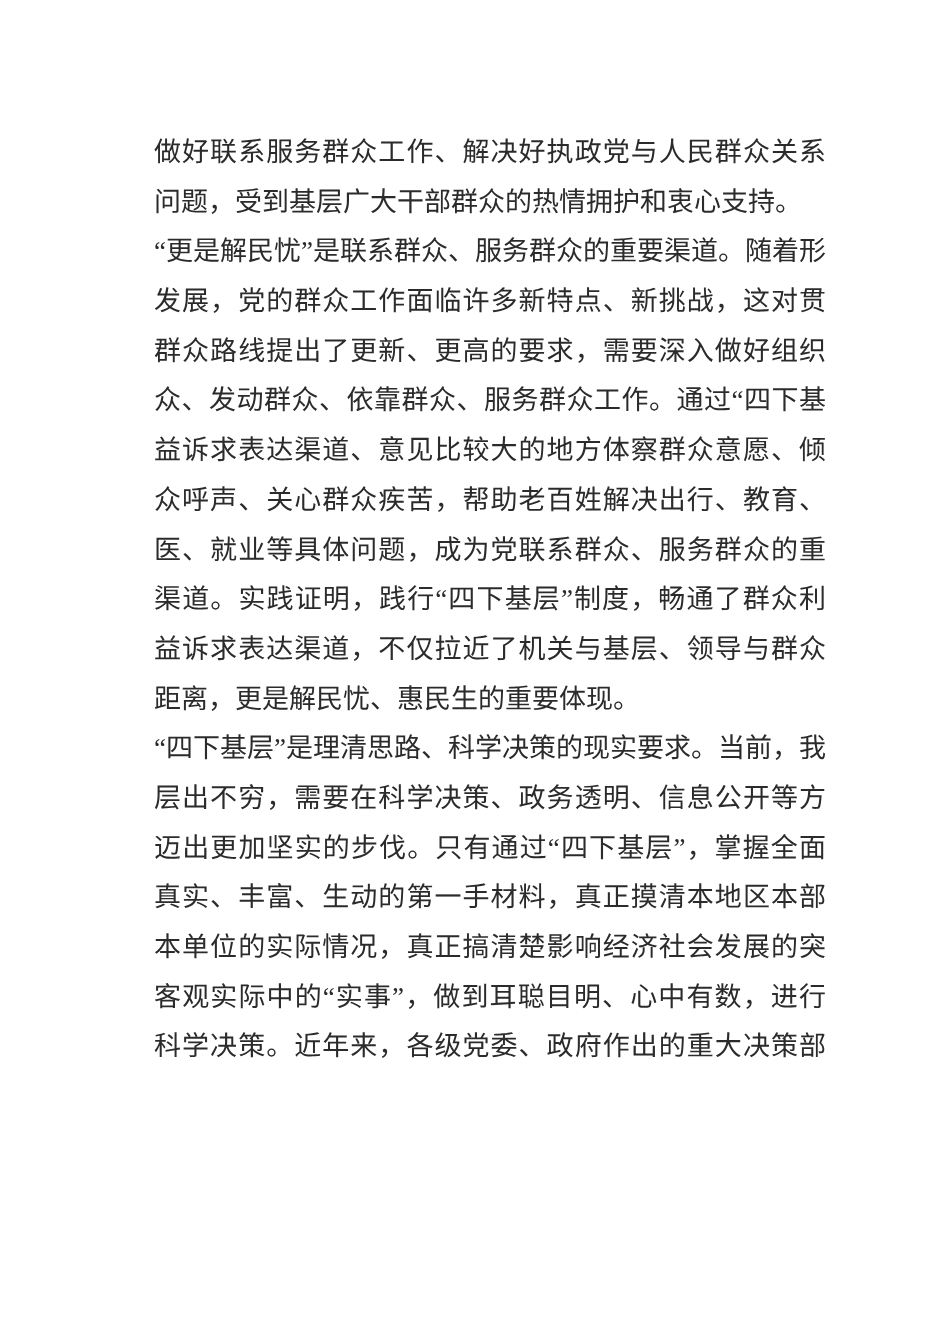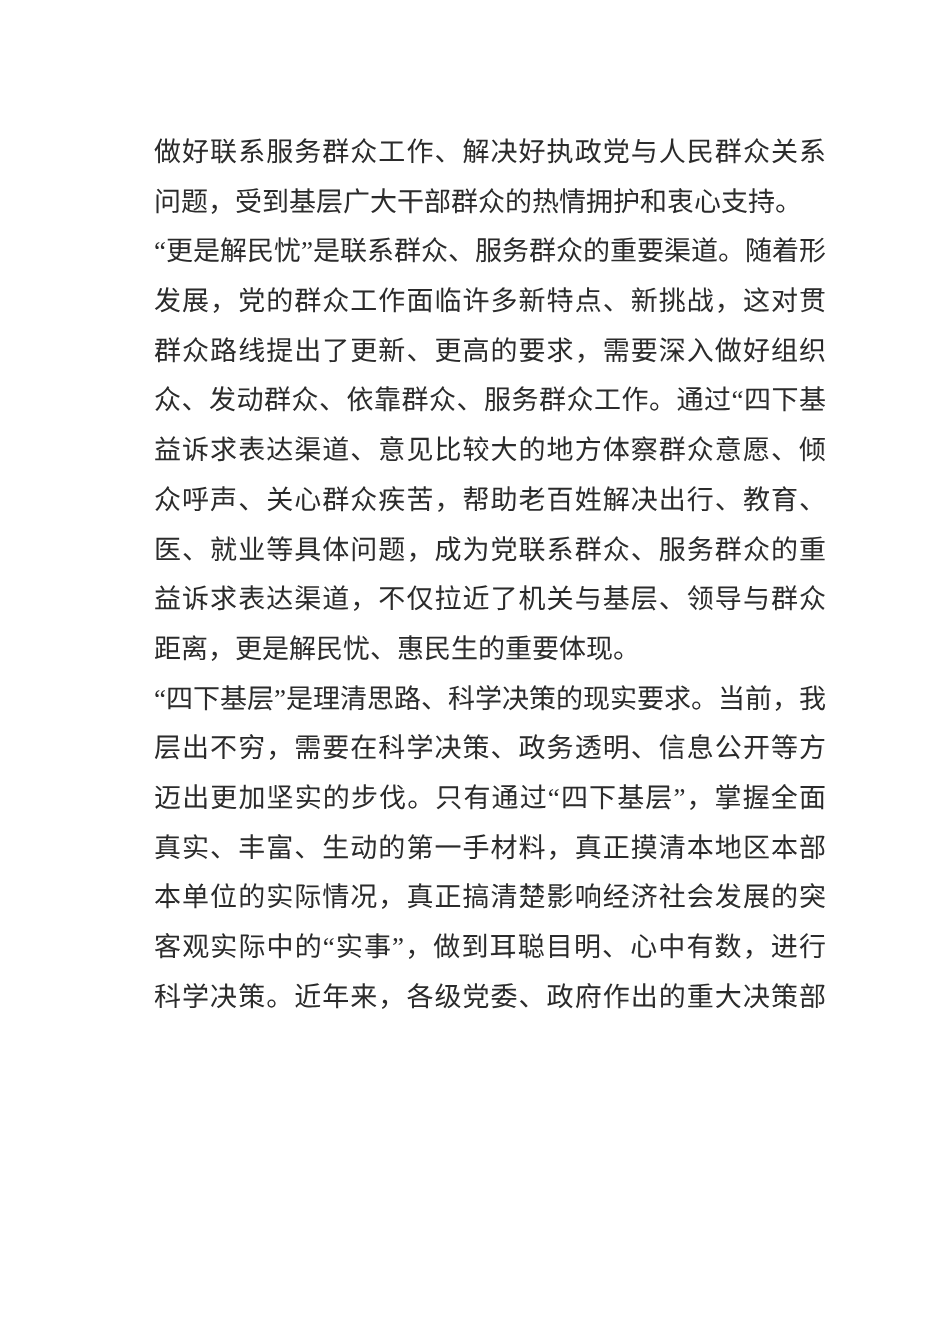--- a/index.html
+++ b/index.html
@@ -50,20 +50,21 @@
         <div class="line last-natural">问题，受到基层广大干部群众的热情拥护和衷心支持。</div>
       </div>
       <div class="paragraph">
         <div class="line">“更是解民忧”是联系群众、服务群众的重要渠道。随着形势</div>
         <div class="line">发展，党的群众工作面临许多新特点、新挑战，这对贯彻</div>
         <div class="line">群众路线提出了更新、更高的要求，需要深入做好组织群</div>
         <div class="line">众、发动群众、依靠群众、服务群众工作。通过“四下基</div>
         <div class="line">益诉求表达渠道、意见比较大的地方体察群众意愿、倾听群</div>
         <div class="line">众呼声、关心群众疾苦，帮助老百姓解决出行、教育、就</div>
         <div class="line">医、就业等具体问题，成为党联系群众、服务群众的重要</div>
+        <div class="line">渠道。实践证明，践行“四下基层”制度，畅通了群众利</div>
         <div class="line">益诉求表达渠道，不仅拉近了机关与基层、领导与群众的</div>
         <div class="line last-natural">距离，更是解民忧、惠民生的重要体现。</div>
       </div>
       <div class="paragraph">
         <div class="line">“四下基层”是理清思路、科学决策的现实要求。当前，我</div>
         <div class="line">层出不穷，需要在科学决策、政务透明、信息公开等方面</div>
         <div class="line">迈出更加坚实的步伐。只有通过“四下基层”，掌握全面</div>
         <div class="line">真实、丰富、生动的第一手材料，真正摸清本地区本部门</div>
         <div class="line">本单位的实际情况，真正搞清楚影响经济社会发展的突出</div>
         <div class="line">客观实际中的“实事”，做到耳聪目明、心中有数，进行</div>

